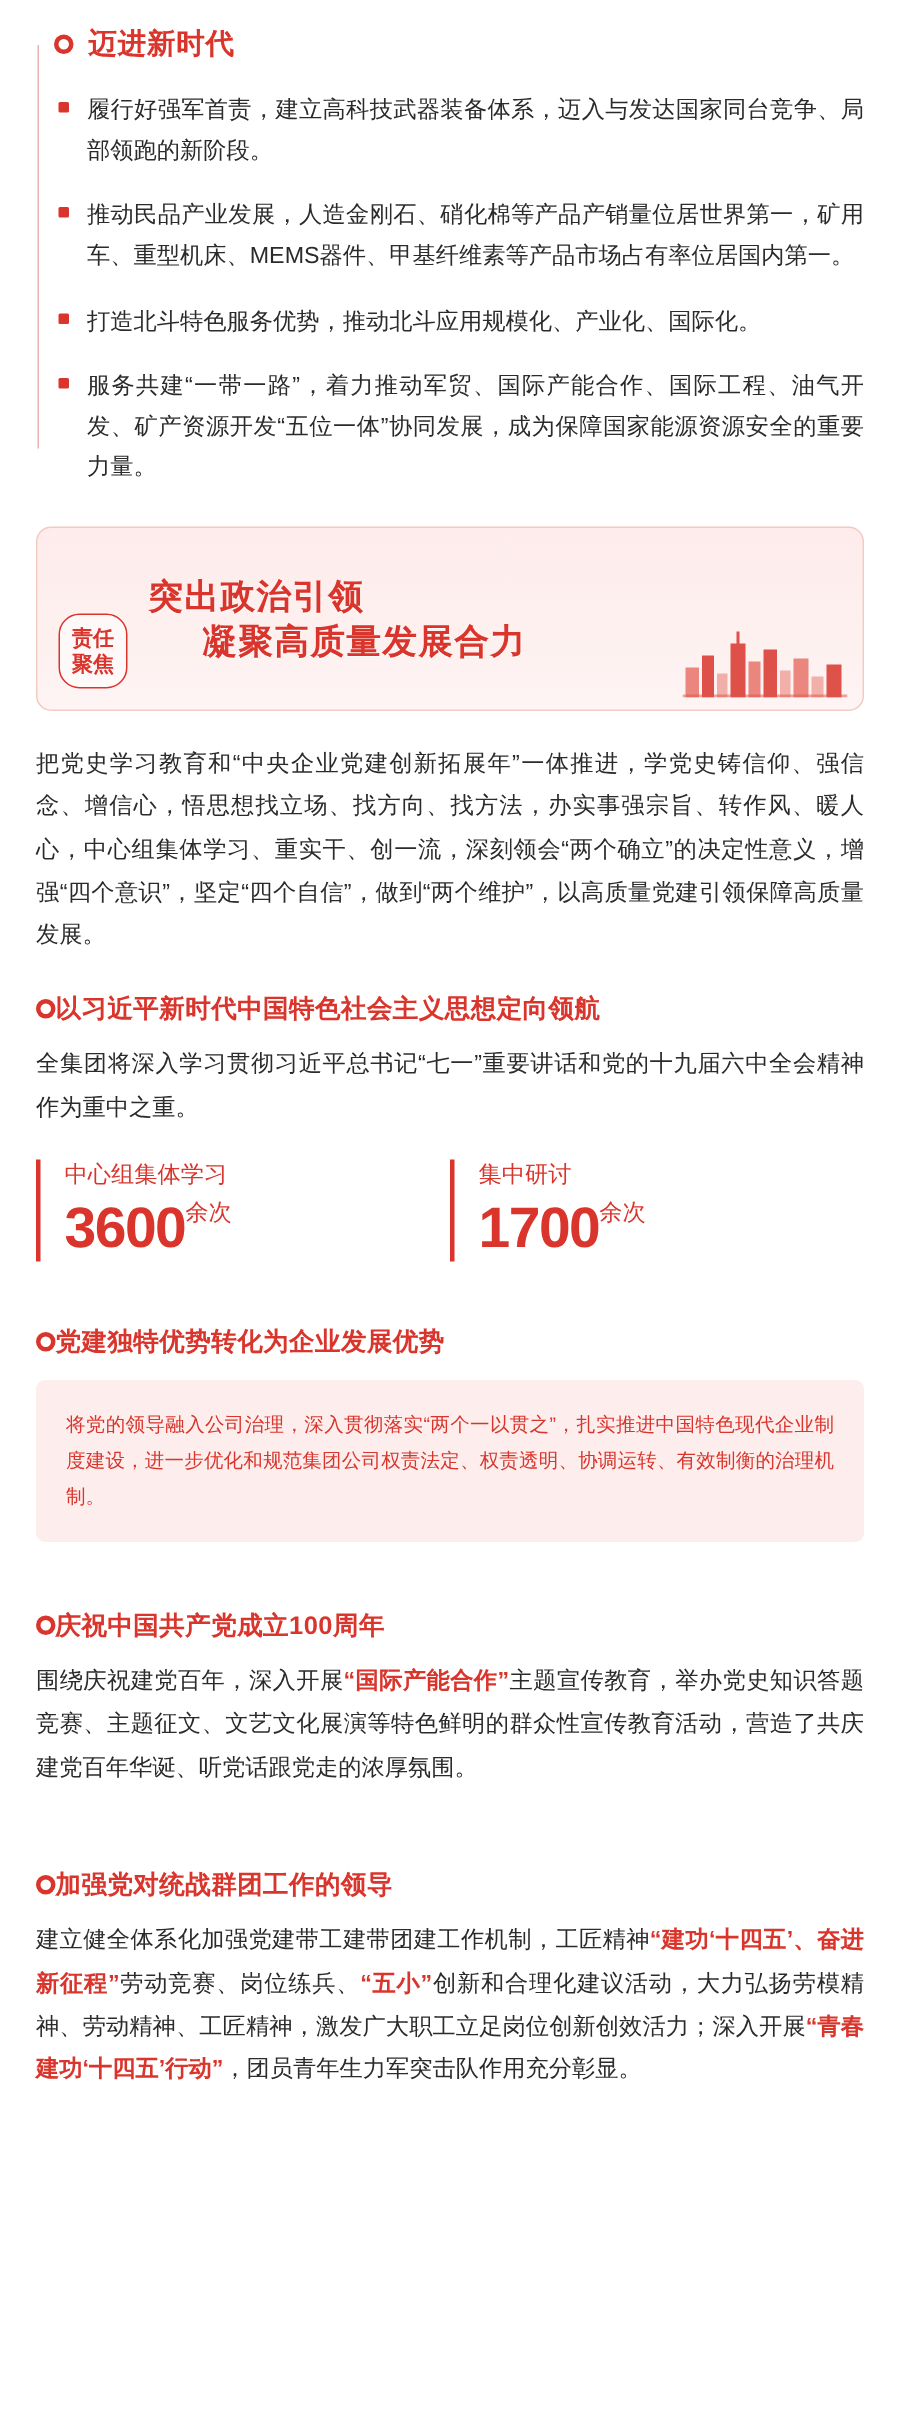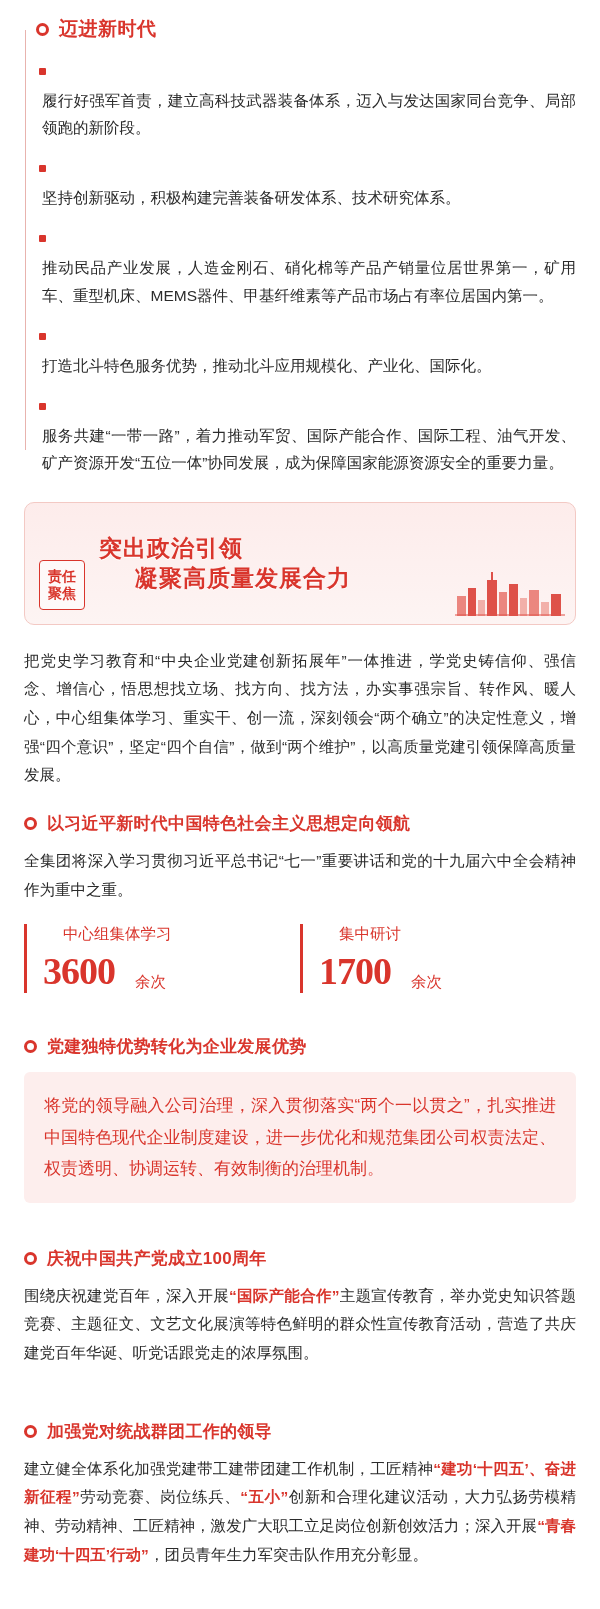--- a/index.html
+++ b/index.html
@@ -57,21 +57,20 @@
     bottom: 26px;
     width: 1px;
     background: #e8b3ae;
     z-index: 1;
   }
   .tl-item {
     position: relative;
     display: flex;
     gap: 12px;
     margin-bottom: 16px;
-    flex-direction: column;
   }
   .dot-sq {
     width: 7px;
     height: 7px;
     background: #d9352c;
     border-radius: 1px;
     flex: 0 0 auto;
     margin-top: 8px;
     margin-left: -3px;
     z-index: 3;
@@ -95,21 +94,21 @@
     display: flex;
     align-items: center;
     gap: 14px;
     position: relative;
     overflow: hidden;
     min-height: 92px;
   }
   .banner-tag {
     border: 1px solid #d9352c;
     color: #d9352c;
-    border-radius: 4px;
+    border-radius: 14px;
     font-size: 14px;
     font-weight: bold;
     line-height: 1.2;
     padding: 7px 8px;
     text-align: center;
     flex: 0 0 auto;
     background: rgba(255,255,255,.55);
     margin-top: 41px;
   }
   .banner-titles {
@@ -136,21 +135,20 @@
     line-height: 1.85;
     color: #2b2b2b;
     text-align: justify;
     margin: 0 0 16px 0;
   }
 
   
   .sub-head {
     display: flex;
     align-items: center;
-    gap: 10px;
     margin: 22px 0 12px 0;
   }
   .sub-head .bullet-ring { margin-left: 0; }
   .sub-head-title {
     font-size: 17px;
     font-weight: bold;
     color: #d9352c;
     letter-spacing: .3px;
   }
 
@@ -162,48 +160,46 @@
   }
   .stat {
     flex: 1;
     padding-left: 16px;
     border-left: 3px solid #d9352c;
   }
   .stat-label {
     font-size: 15.5px;
     color: #d9352c;
     margin-bottom: 4px;
-    margin-left: 20px;
   }
   .stat-row {
     display: flex;
-    align-items: flex-end;
-    gap: 20px;
-    font-family: Liberation Serif, serif;
+    align-items: flex-start;
+    gap: 0;
   }
   .stat-num {
     font-size: 38px;
     font-weight: bold;
     color: #d9352c;
     letter-spacing: -1px;
   }
   .stat-unit {
     font-size: 15.5px;
     color: #d9352c;
   }
 
   
   .quote-box {
     background: #fdeeed;
     border-radius: 6px;
     padding: 18px 20px;
     margin: 14px 0 8px 0;
   }
   .quote-text {
-    font-size: 17px;
+    font-size: 13px;
     line-height: 1.85;
     color: #d9352c;
     text-align: justify;
   }
 
   .hl { color: #d9352c; font-weight: bold; }
 
   .spacer-lg { height: 14px; }
 </style>
 </head>
@@ -215,24 +211,20 @@
     <div class="tl-line"></div>
 
     <div class="tl-head">
       <span class="bullet-ring"></span>
       <span class="tl-head-title">迈进新时代</span>
     </div>
 
     <div class="tl-item">
       <span class="dot-sq"></span>
       <div class="tl-text">履行好强军首责，建立高科技武器装备体系，迈入与发达国家同台竞争、局部领跑的新阶段。</div>
-    </div>
-    <div class="tl-item">
-      <span class="dot-sq"></span>
-      <div class="tl-text">坚持创新驱动，积极构建完善装备研发体系、技术研究体系。</div>
     </div>
     <div class="tl-item">
       <span class="dot-sq"></span>
       <div class="tl-text">推动民品产业发展，人造金刚石、硝化棉等产品产销量位居世界第一，矿用车、重型机床、MEMS器件、甲基纤维素等产品市场占有率位居国内第一。</div>
     </div>
     <div class="tl-item">
       <span class="dot-sq"></span>
       <div class="tl-text">打造北斗特色服务优势，推动北斗应用规模化、产业化、国际化。</div>
     </div>
     <div class="tl-item">

